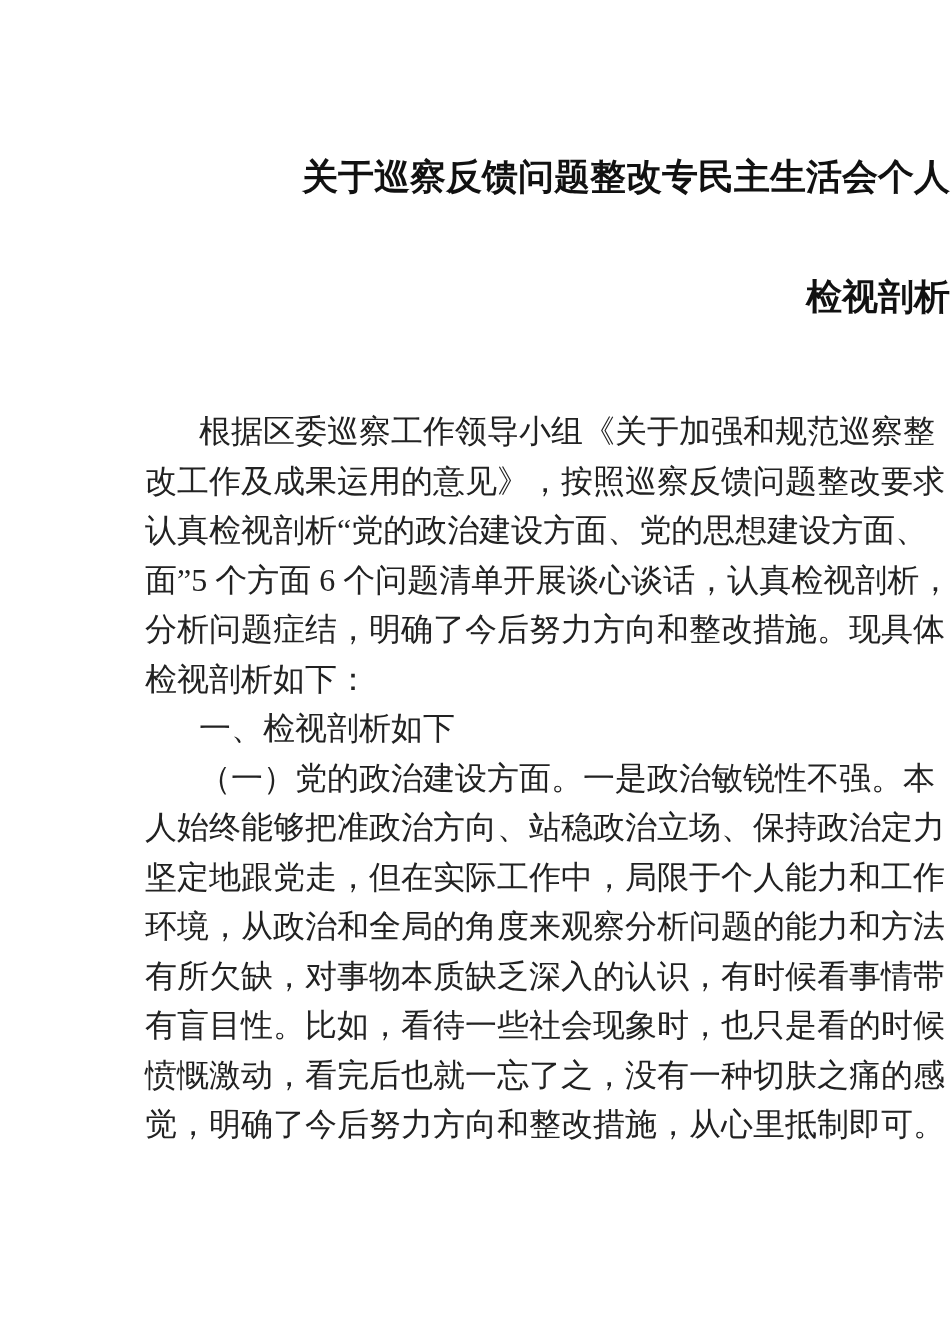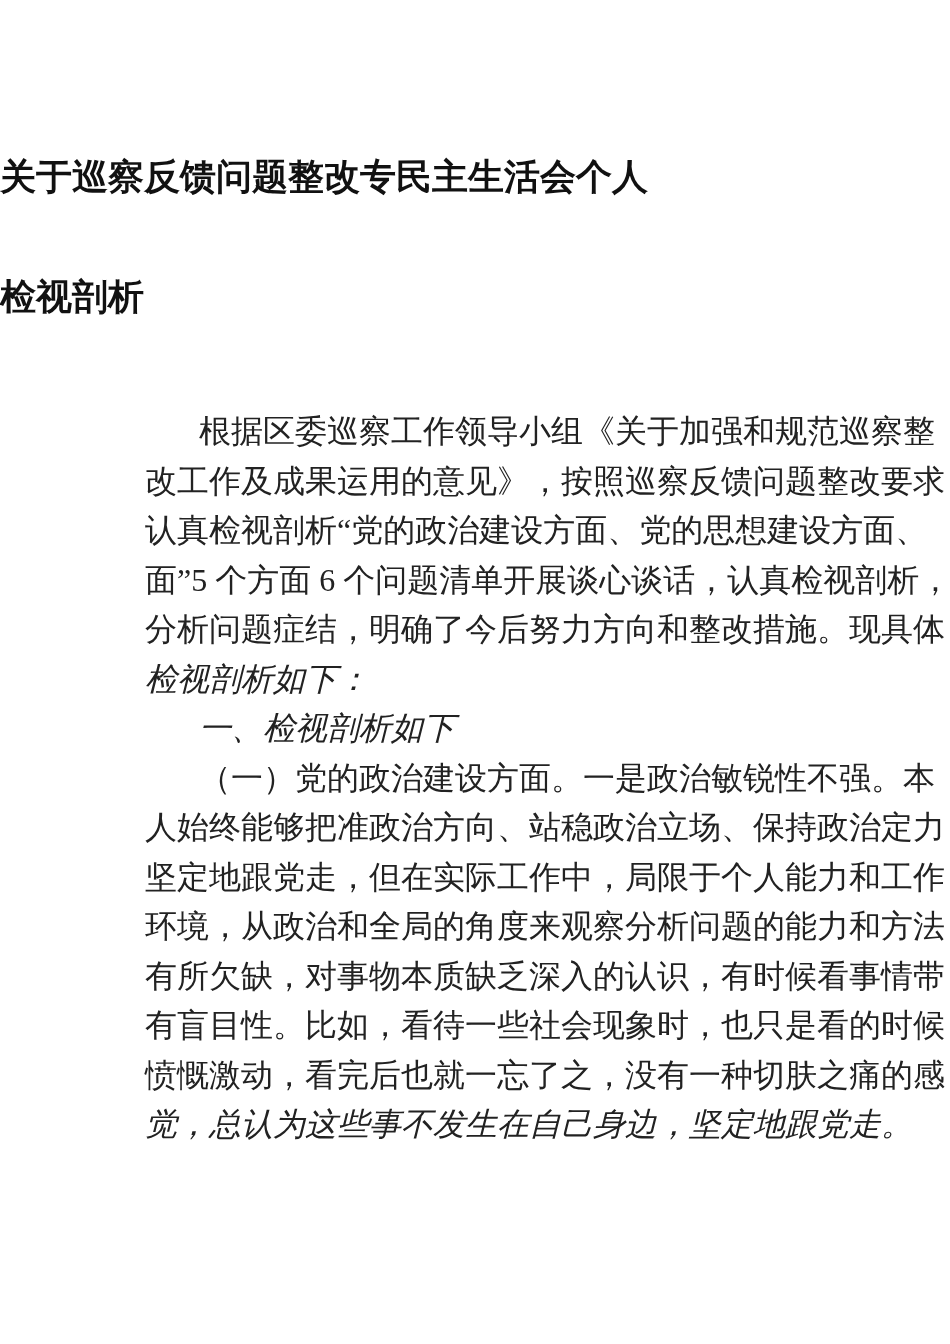--- a/index.html
+++ b/index.html
@@ -14,21 +14,21 @@
     height: 1344px;
     margin: 0 auto;
     background: #ffffff;
     color: #1f1f1f;
     font-family: "Liberation Serif", "DejaVu Serif", serif;
     overflow: hidden;
   }
 
   .doc-title {
     margin-top: 117px;
-    text-align: left;
+    text-align: right;
     font-weight: 700;
     font-size: 36px;
     color: #111111;
     letter-spacing: 0px;
   }
 
   .title-line {
     height: 120px;
     line-height: 120px;
     white-space: nowrap;
@@ -54,21 +54,20 @@
     color: #222222;
   }
 
   .line.first {
     text-indent: 54px;
   }
 
   .line.last {
     text-align: left;
     text-align-last: left;
-    font-style: italic;
   }
 </style>
 </head>
 <body>
 
 <div class="page">
 
   <div class="doc-title">
     <div class="title-line">关于巡察反馈问题整改专民主生活会个人</div>
     <div class="title-line">检视剖析</div>
@@ -87,17 +86,17 @@
         <div class="line first last">一、检视剖析如下</div>
       </div>
       <div class="paragraph">
         <div class="line first">（一）党的政治建设方面。一是政治敏锐性不强。本</div>
         <div class="line">人始终能够把准政治方向、站稳政治立场、保持政治定力</div>
         <div class="line">坚定地跟党走，但在实际工作中，局限于个人能力和工作</div>
         <div class="line">环境，从政治和全局的角度来观察分析问题的能力和方法</div>
         <div class="line">有所欠缺，对事物本质缺乏深入的认识，有时候看事情带</div>
         <div class="line">有盲目性。比如，看待一些社会现象时，也只是看的时候</div>
         <div class="line">愤慨激动，看完后也就一忘了之，没有一种切肤之痛的感</div>
-        <div class="line last">觉，总认为这些事不发生在自己身边，坚定地跟党走。</div>
+        <div class="line last">觉，明确了今后努力方向和整改措施，从心里抵制即可。</div>
       </div>
     </div>
 
 </div>
 
 </body></html>

